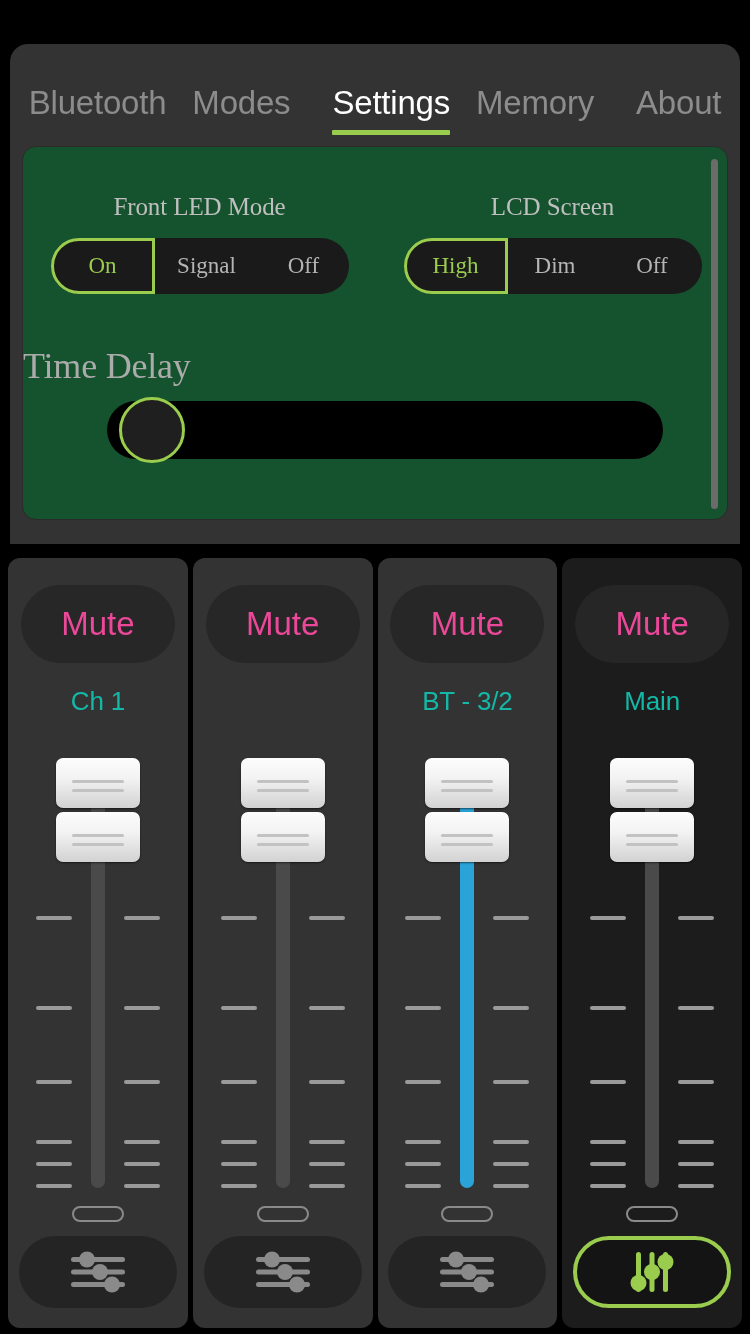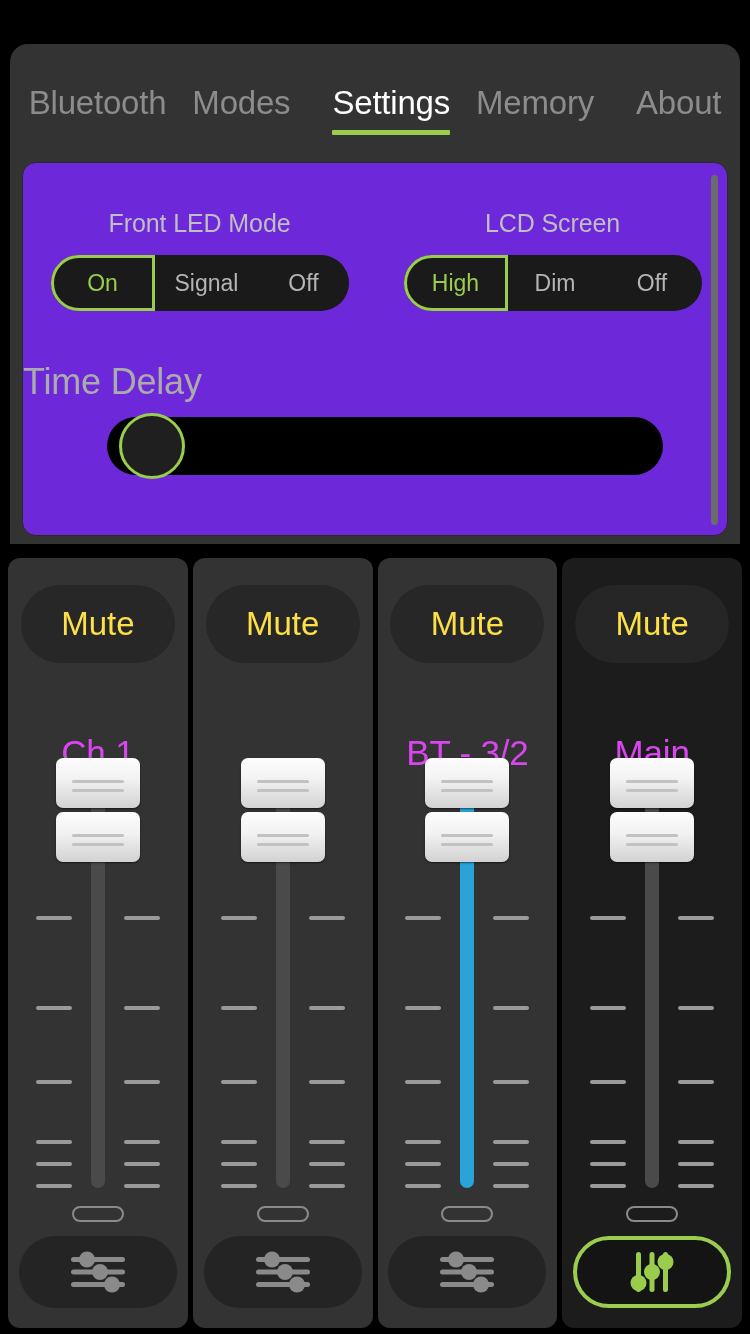--- a/index.html
+++ b/index.html
@@ -66,27 +66,28 @@
     background: #9ACD4E;
     border-radius: 1px;
   }
 
   .tab.spaced { margin-left: 16px; }
 
   
   .settings-card {
     position: absolute;
     left: 12px;
-    top: 118px;
+    top: 102px;
     width: 706px;
     height: 374px;
-    background: #6d28d9;
+    background: #14532d;
     border: 1px solid #2a2a2a;
     border-radius: 14px;
     overflow: hidden;
+    font-family: Liberation Serif, serif;
   }
 
   .scrollbar {
     position: absolute;
     right: 9px;
     top: 12px;
     width: 7px;
     height: 350px;
     border-radius: 4px;
     background: #6b6b6b;
@@ -214,36 +215,35 @@
     transform: translateX(-50%);
     top: 27px;
     width: 154px;
     height: 78px;
     border-radius: 39px;
     background: #272727;
     display: flex;
     align-items: center;
     justify-content: center;
     font-size: 33px;
-    color: #fde047;
+    color: #ec4899;
     cursor: pointer;
   }
 
   .strip.main .mute { background: #262626; }
 
   .ch-name {
     position: absolute;
     left: 0;
     top: 128px;
     width: 100%;
     text-align: center;
-    font-size: 35px;
-    color: #d946ef;
+    font-size: 26px;
+    color: #14b8a6;
     letter-spacing: -0.2px;
-    margin-top: 47px;
   }
 
   
   .fader {
     position: absolute;
     left: 50%;
     transform: translateX(-50%);
     top: 200px;
     width: 140px;
     height: 440px;

